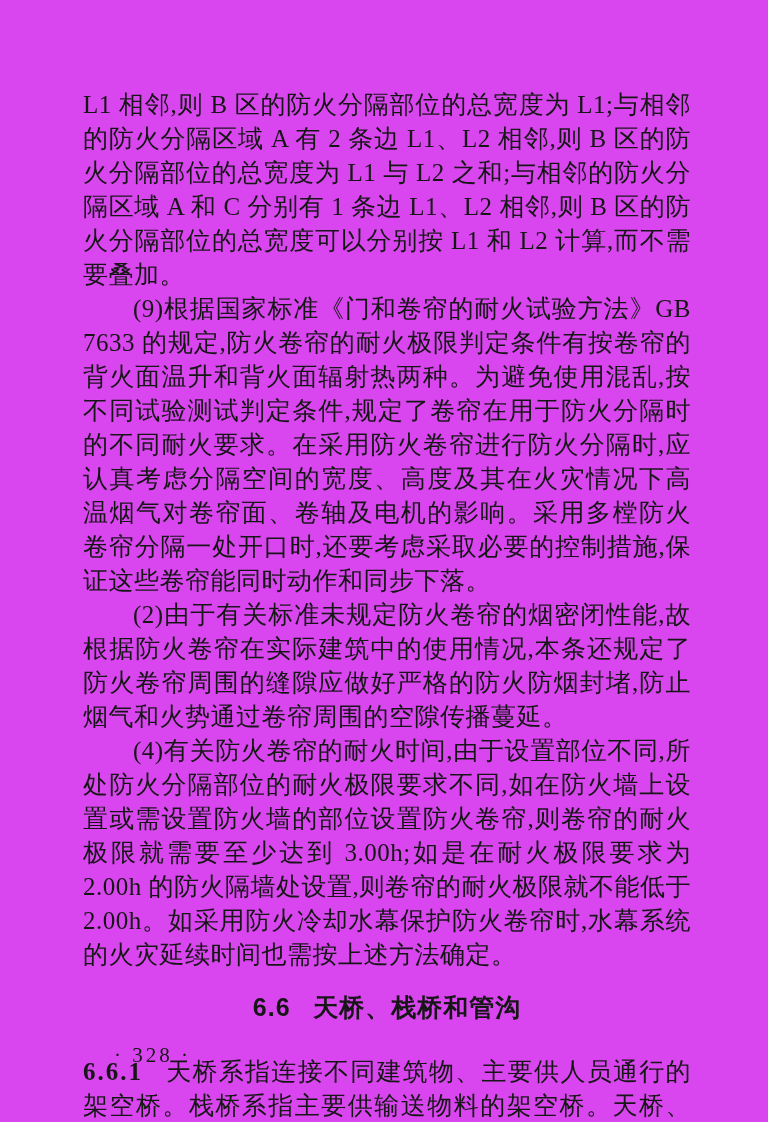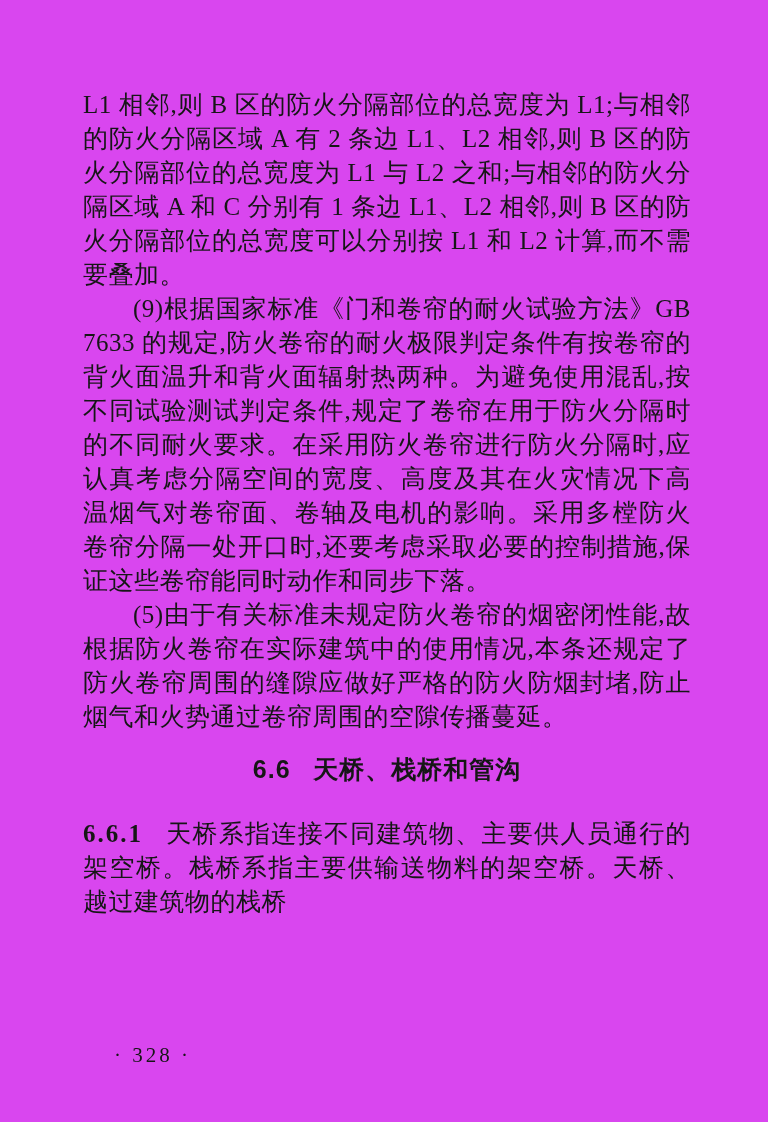--- a/index.html
+++ b/index.html
@@ -73,22 +73,23 @@
 </head>
 <body>
 
 <div class="page">
   <div class="content">
 
     <p class="body-para">L1 相邻,则 B 区的防火分隔部位的总宽度为 L1;与相邻的防火分隔区域 A 有 2 条边 L1、L2 相邻,则 B 区的防火分隔部位的总宽度为 L1 与 L2 之和;与相邻的防火分隔区域 A 和 C 分别有 1 条边 L1、L2 相邻,则 B 区的防火分隔部位的总宽度可以分别按 L1 和 L2 计算,而不需要叠加。</p>
 
     <p class="body-para indent">(9)根据国家标准《门和卷帘的耐火试验方法》GB 7633 的规定,防火卷帘的耐火极限判定条件有按卷帘的背火面温升和背火面辐射热两种。为避免使用混乱,按不同试验测试判定条件,规定了卷帘在用于防火分隔时的不同耐火要求。在采用防火卷帘进行防火分隔时,应认真考虑分隔空间的宽度、高度及其在火灾情况下高温烟气对卷帘面、卷轴及电机的影响。采用多樘防火卷帘分隔一处开口时,还要考虑采取必要的控制措施,保证这些卷帘能同时动作和同步下落。</p>
 
-    <p class="body-para indent">(5)由于有关标准未规定防火卷帘的烟密闭性能,故根据防火卷帘在实际建筑中的使用情况,本条还规定了防火卷帘周围的缝隙应做好严格的防火防烟封堵,防止烟气和火势通过卷帘周围的空隙传播蔓延。</p>
+    <p class="body-para indent">(2)由于有关标准未规定防火卷帘的烟密闭性能,故根据防火卷帘在实际建筑中的使用情况,本条还规定了防火卷帘周围的缝隙应做好严格的防火防烟封堵,防止烟气和火势通过卷帘周围的空隙传播蔓延。</p>
 
+    <p class="body-para indent">(4)有关防火卷帘的耐火时间,由于设置部位不同,所处防火分隔部位的耐火极限要求不同,如在防火墙上设置或需设置防火墙的部位设置防火卷帘,则卷帘的耐火极限就需要至少达到 3.00h;如是在耐火极限要求为 2.00h 的防火隔墙处设置,则卷帘的耐火极限就不能低于 2.00h。如采用防火冷却水幕保护防火卷帘时,水幕系统的火灾延续时间也需按上述方法确定。</p>
 
     <h2 class="section-heading">
       <span class="sec-num">6.6</span><span>天桥、栈桥和管沟</span>
     </h2>
 
     <p class="clause-para">
       <span class="clause-num">6.6.1</span><span>天桥系指连接不同建筑物、主要供人员通行的架空桥。栈桥系指主要供输送物料的架空桥。天桥、越过建筑物的栈桥</span>
     </p>
 
   </div>

